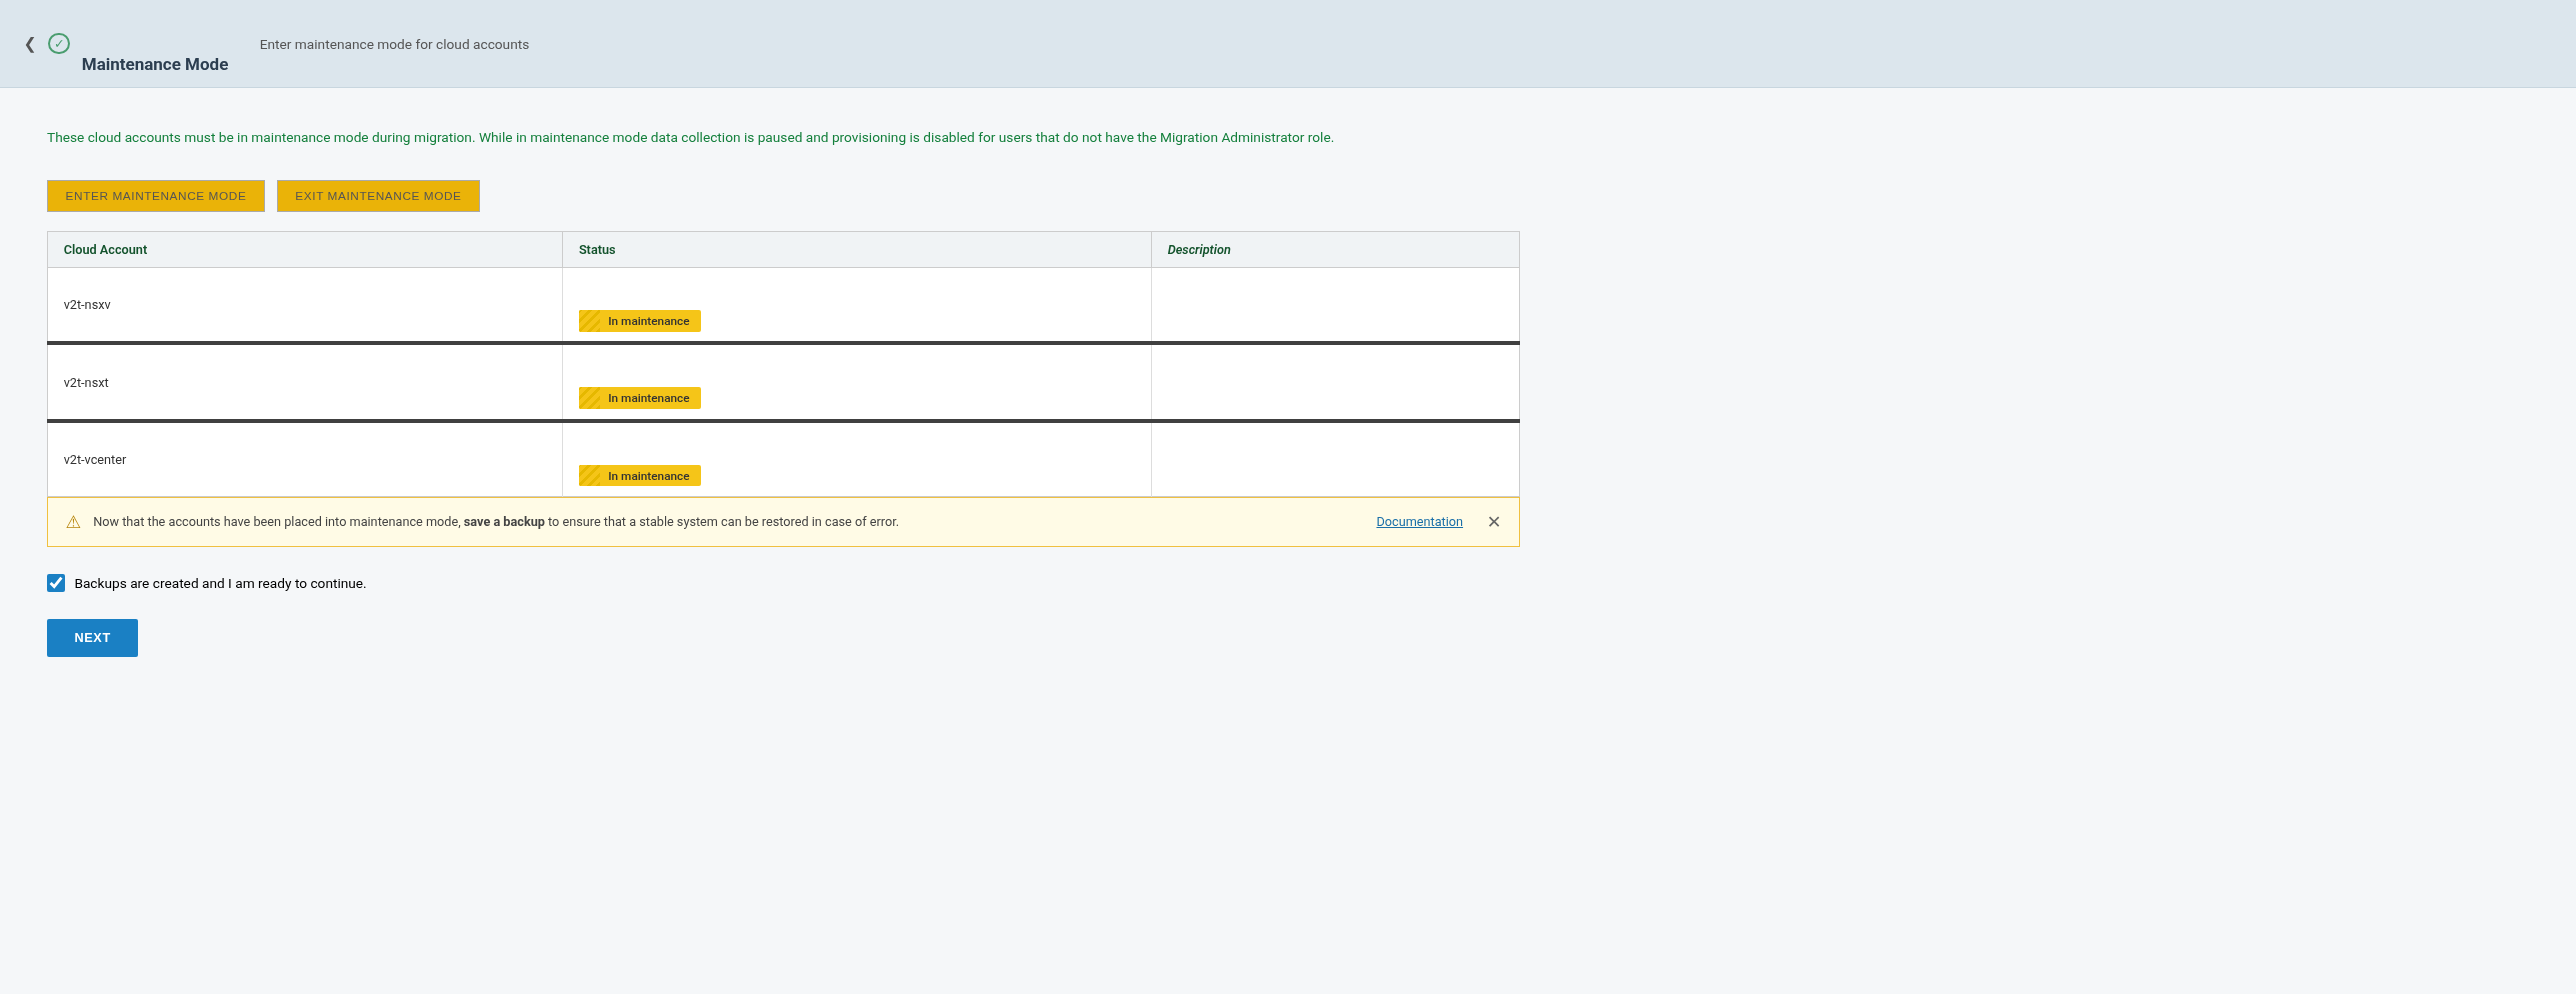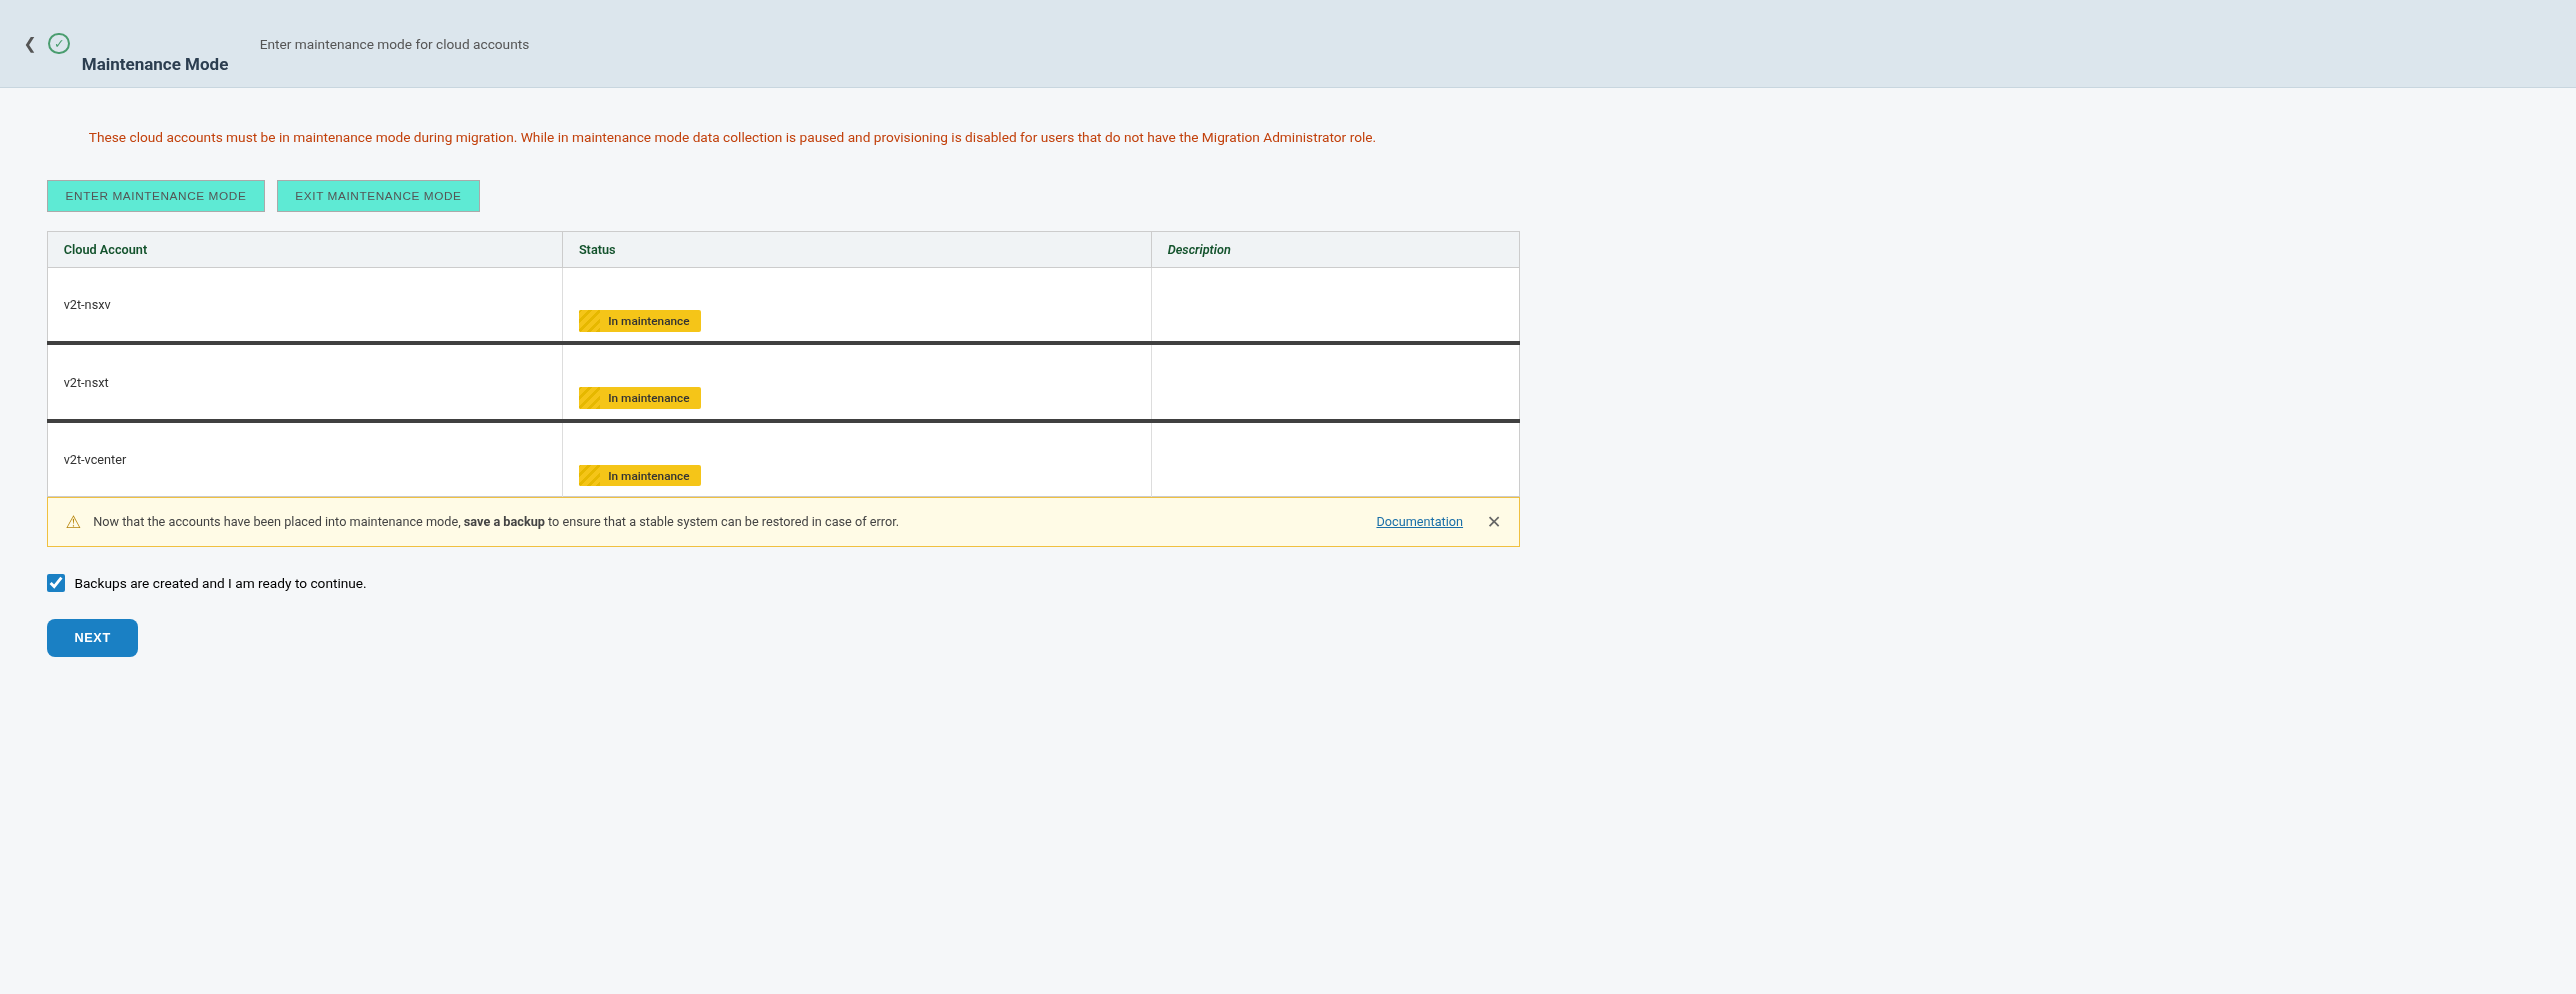--- a/index.html
+++ b/index.html
@@ -53,37 +53,36 @@
       color: #555;
     }
 
     .main-content {
       padding: 39px 47px;
       max-width: 1567px;
     }
 
     .description {
       font-size: 13.7px;
-      color: #c2410c;
+      color: #15803d;
       line-height: 1.6;
       max-width: 1371px;
       margin-bottom: 31px;
-      text-align: center;
     }
 
     .button-row {
       display: flex;
       gap: 11.8px;
       margin-bottom: 19.6px;
     }
 
     .btn-outline {
       padding: 7.8px 17.6px;
       border: 1px solid #aaa;
-      background: #5eead4;
+      background: #eab308;
       color: #555;
       font-size: 11.8px;
       font-weight: 500;
       letter-spacing: 0.05em;
       cursor: pointer;
       text-transform: uppercase;
     }
 
     .data-table {
       width: 100%;
@@ -227,21 +226,21 @@
     .btn-next {
       background: #1a80c4;
       color: white;
       border: none;
       padding: 11.8px 27.4px;
       font-size: 12.7px;
       font-weight: 700;
       letter-spacing: 0.05em;
       text-transform: uppercase;
       cursor: pointer;
-      border-radius: 8px;
+      border-radius: 2px;
     }
 
     .col-cloud { width: 35%; }
     .col-status { width: 40%; }
     .col-desc { width: 25%; }
   </style>
 </head>
 <body>
 
 <div class="header-bar">

